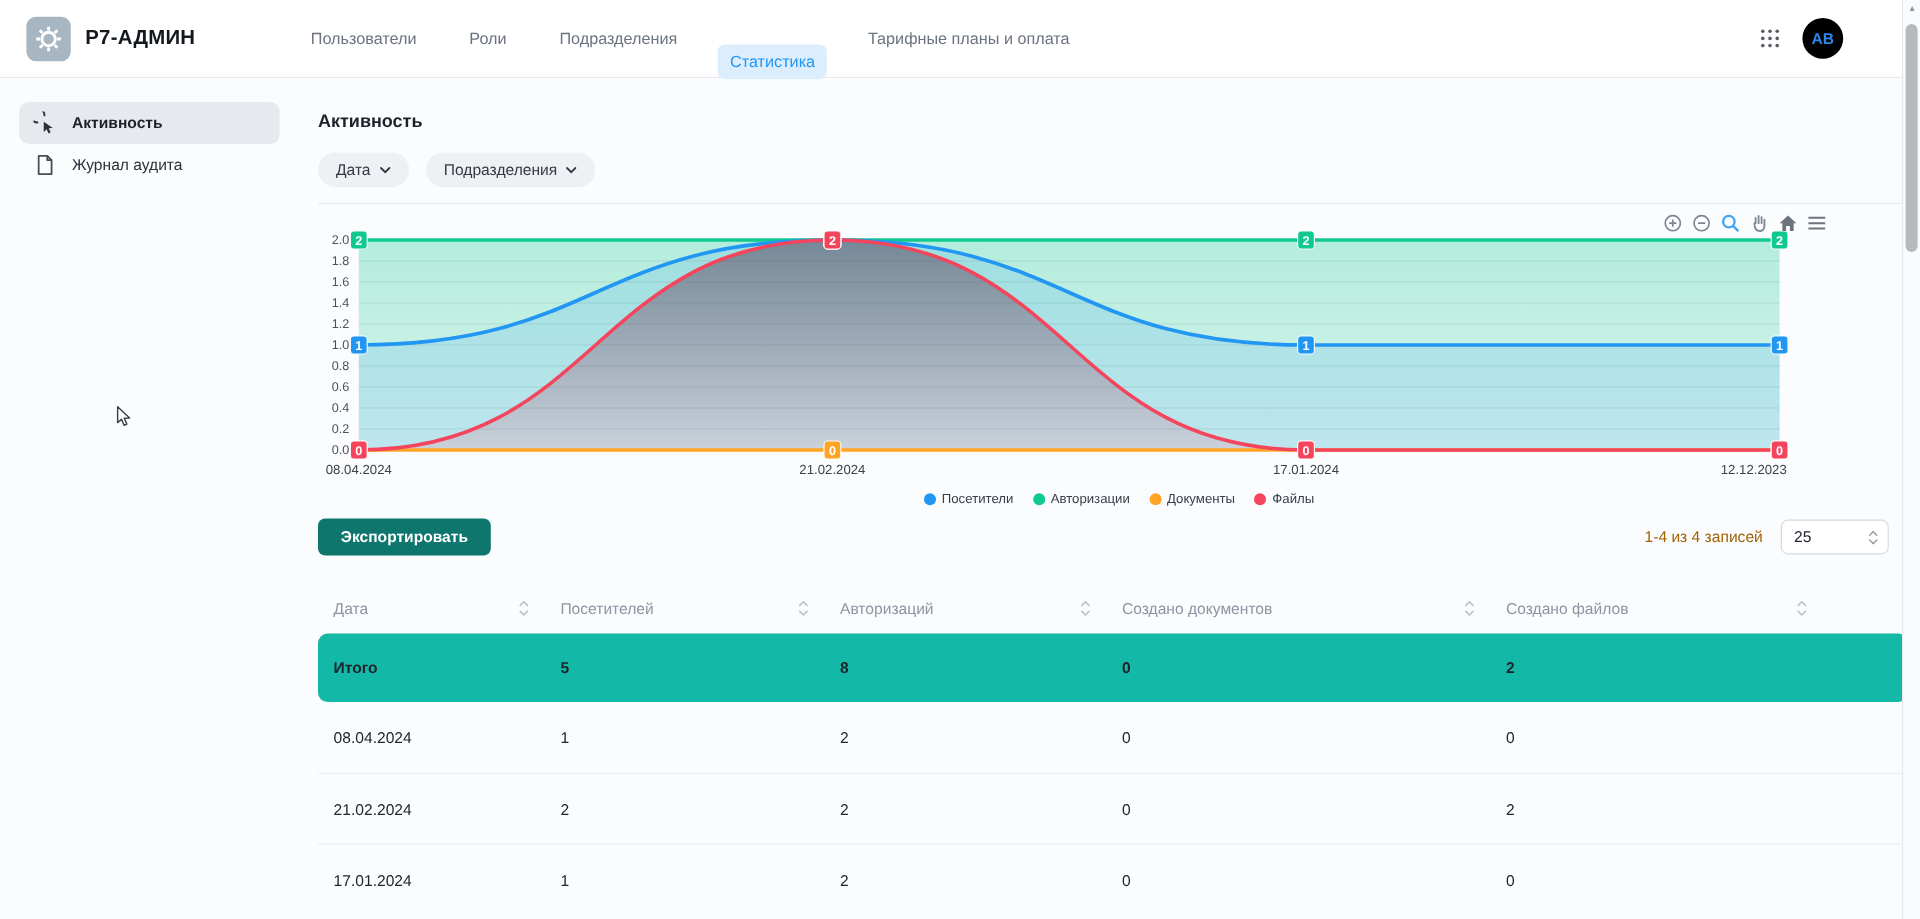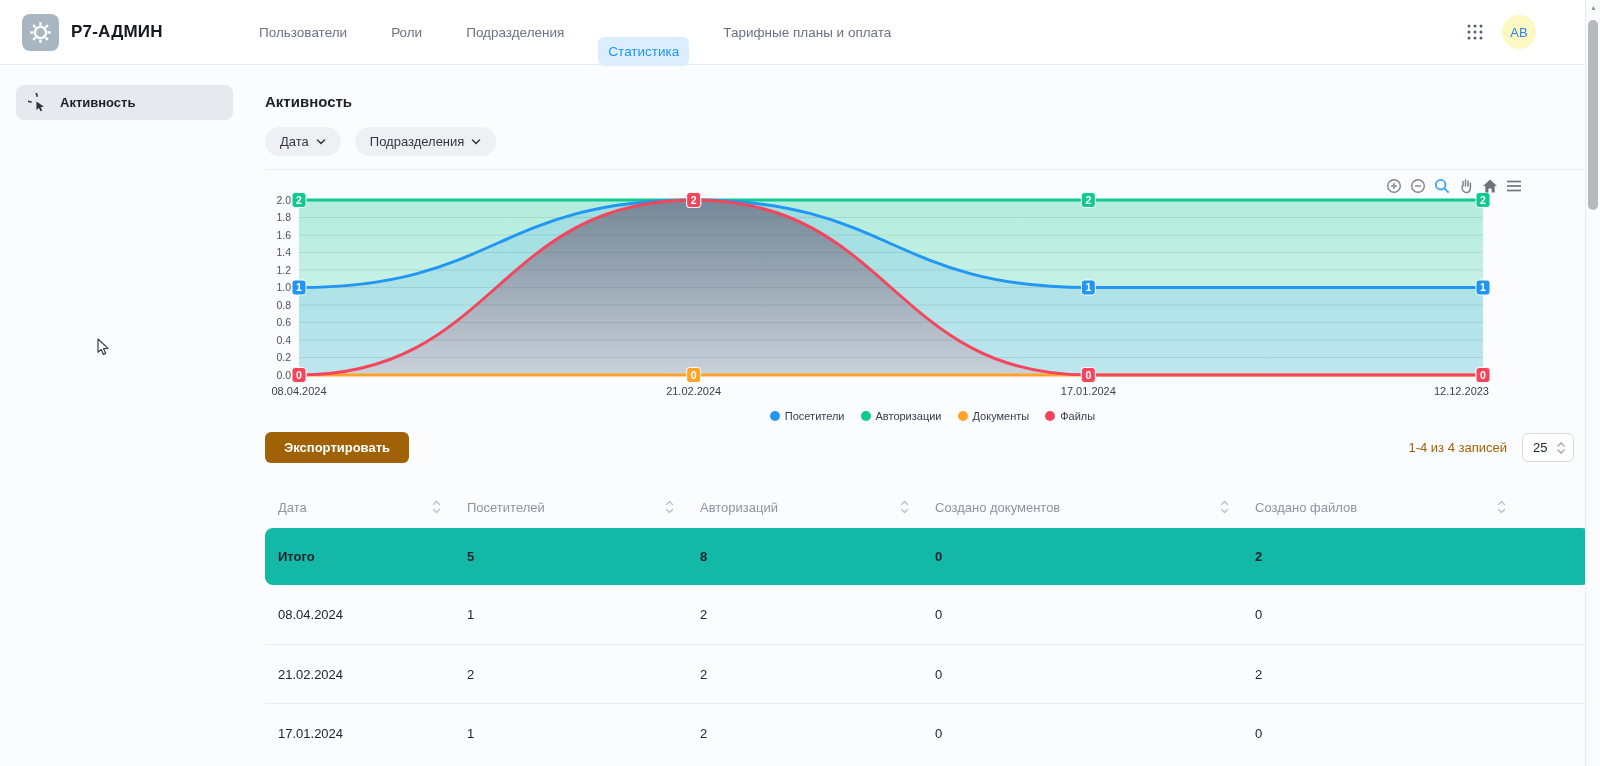--- a/index.html
+++ b/index.html
@@ -11,22 +11,22 @@
            display:flex; align-items:center; padding-left:22px; }
   .brand { display:flex; align-items:center; gap:12px; width:195px; }
   .logo { width:37px; height:37px; border-radius:8px; background:#a8b6c2; display:flex;
           align-items:center; justify-content:center; }
   .brand-name { font-size:17px; font-weight:bold; color:#14181f; letter-spacing:.2px; }
   nav { display:flex; align-items:center; gap:24px; margin-left:32px; }
   .nav-item { font-size:13.5px; color:#6b7380; cursor:pointer; padding:7px 10px; border-radius:6px; }
   .nav-item.active { background:#dceefd; color:#2196f3;margin-top:38px; }
   .header-right { margin-left:auto; display:flex; align-items:center; gap:18px; padding-right:64px; }
   .apps-grid { cursor:pointer; display:flex; }
-  .avatar { width:34px; height:34px; border-radius:50%; background:#fef9c3; color:#2b87e8;
-            font-size:13px; font-weight:normal; display:flex; align-items:center; justify-content:center; cursor:pointer; }
+  .avatar { width:34px; height:34px; border-radius:50%; background:#000000; color:#2b87e8;
+            font-size:13px; font-weight:bold; display:flex; align-items:center; justify-content:center; cursor:pointer; }
 
   
   .layout { display:flex; }
   aside { width:245px; padding:20px 12px 0 16px; flex-shrink:0; }
   .side-item { display:flex; align-items:center; gap:13px; height:35px; padding:0 12px;
                border-radius:8px; margin-bottom:0; cursor:pointer; font-size:13px; color:#2b313c; }
   .side-item.active { background:#e8e9ee; font-weight:bold; color:#1c212a; }
   .side-item + .side-item { margin-top:0; }
   .side-icon { display:flex; width:19px; justify-content:center; }
 
@@ -40,25 +40,25 @@
   .chart-card { position:relative; margin-top:13px; border-top:1px solid #e9ebef; }
   .modebar { position:absolute; top:8px; right:78px; display:flex; gap:8px; align-items:center; }
   .mode-icon { cursor:pointer; display:flex; opacity:.85; }
   #chart-svg { display:block; margin-top:14px; overflow:visible; }
   .legend { display:flex; justify-content:center; gap:16px; margin-top:2px; }
   .legend-item { display:flex; align-items:center; gap:5px; font-size:11px; color:#39404d; cursor:pointer; }
   .legend-dot { width:10px; height:10px; border-radius:50%; display:inline-block; }
 
   
   .actions-row { display:flex; align-items:center; justify-content:space-between; margin-top:10px; padding-right:26px; }
-  .export-btn { background:#a16207; border:none; color:#fff; font-weight:bold; font-size:13px;
+  .export-btn { background:#0f766e; border:none; color:#fff; font-weight:bold; font-size:13px;
                 padding:8px 19px; border-radius:6px; cursor:pointer; font-family:inherit; }
   .pager { display:flex; align-items:center; gap:15px; }
   .pager-info { font-size:13px; color:#a16207; }
-  .page-size { display:flex; align-items:center; justify-content:space-between; width:52px; height:29px;
+  .page-size { display:flex; align-items:center; justify-content:space-between; width:90px; height:29px;
                border:1px solid #d6dae0; border-radius:6px; background:#fff; padding:0 8px 0 10px;
                font-size:13px; color:#21262e; cursor:pointer; }
   .stepper { display:flex; flex-direction:column; gap:2px; }
 
   
   .data-table { margin-top:23px; padding-right:10px; }
   .t-head, .t-row { display:grid; grid-template-columns:189px 233px 235px 320px 1fr;
                     align-items:center; padding-left:13px; }
   .t-head { height:42px; }
   .th { display:flex; align-items:center; font-size:13px; color:#8d95a2; }
@@ -133,20 +133,29 @@
   <div class="layout">
     <aside>
       <div class="side-item active">
         <span class="side-icon">
           <svg width="19" height="19" viewBox="0 0 18 18">
             <path d="M3,8.6 A5.6,5.6 0 1 1 8.6,3" fill="none" stroke="#2b313c" stroke-width="1.5" stroke-linecap="round"></path>
             <path d="M8,8 L8,16.2 L10.3,13.9 L11.8,17.2 L13.5,16.4 L11.9,13.2 L15.2,13 Z" fill="#2b313c"></path>
           </svg>
         </span>
         <span>Активность</span>
+      </div>
+      <div class="side-item">
+        <span class="side-icon">
+          <svg width="19" height="19" viewBox="0 0 18 18" fill="none" stroke="#454c59" stroke-width="1.4" stroke-linejoin="round">
+            <path d="M4,1.8 H10.8 L14.2,5.2 V16.2 H4 Z"></path>
+            <path d="M10.8,1.8 V5.2 H14.2"></path>
+          </svg>
+        </span>
+        <span>Журнал аудита</span>
       </div>
     </aside>
 
     <main>
       <h1>Активность</h1>
 
       <div class="filters">
         <div class="pill">
           <span>Дата</span>
           <svg width="10" height="8" viewBox="0 0 10 8" fill="none" stroke="#323945" stroke-width="1.5" stroke-linecap="round">

